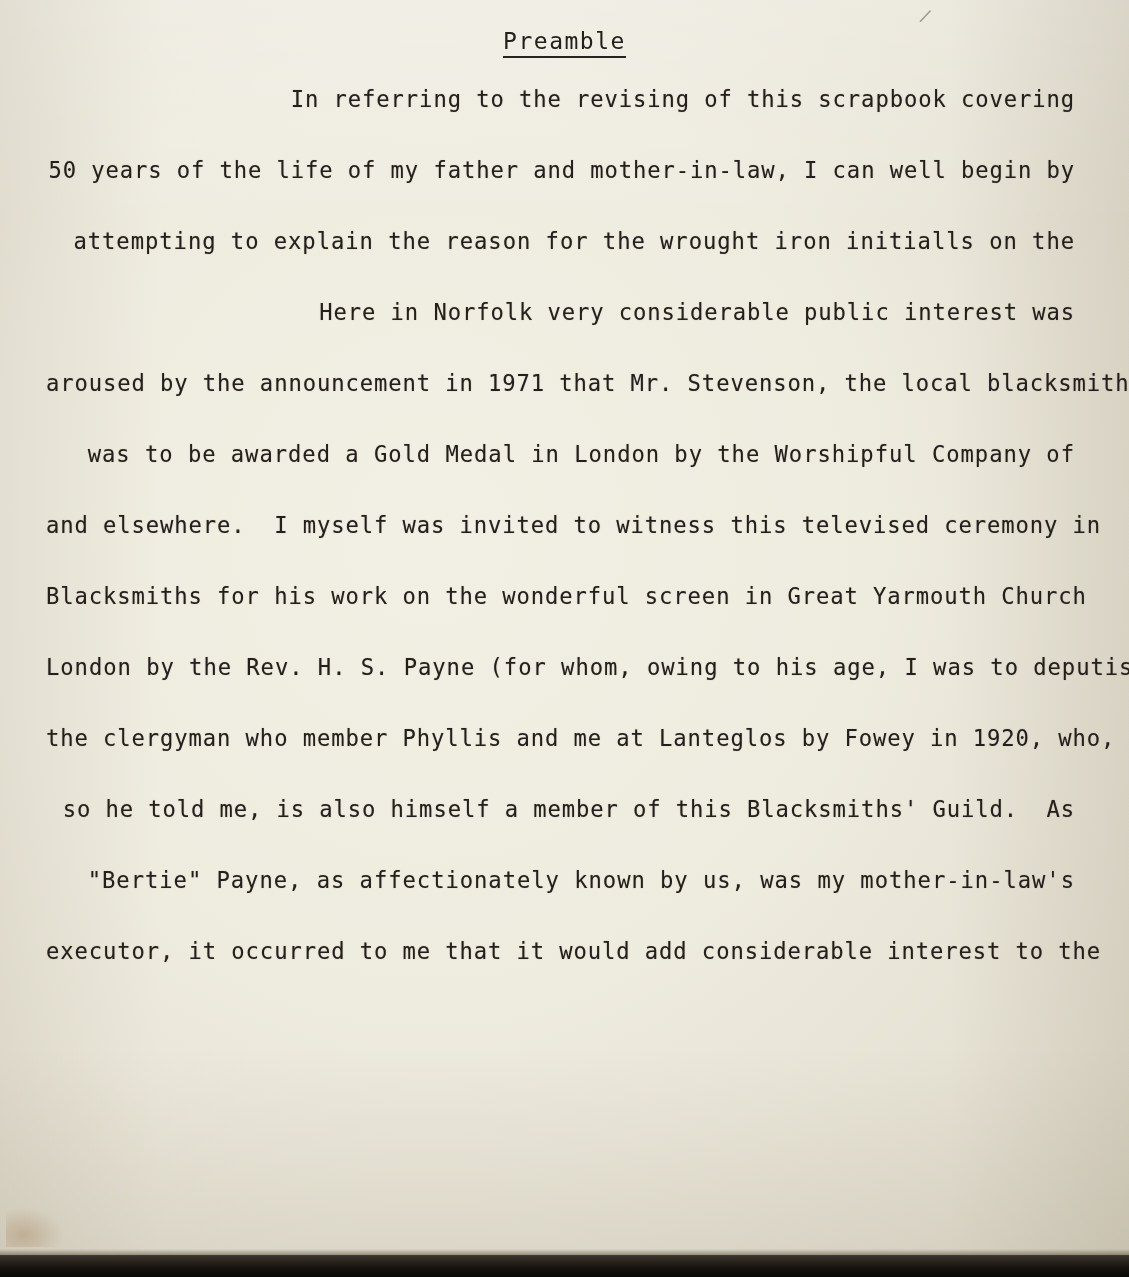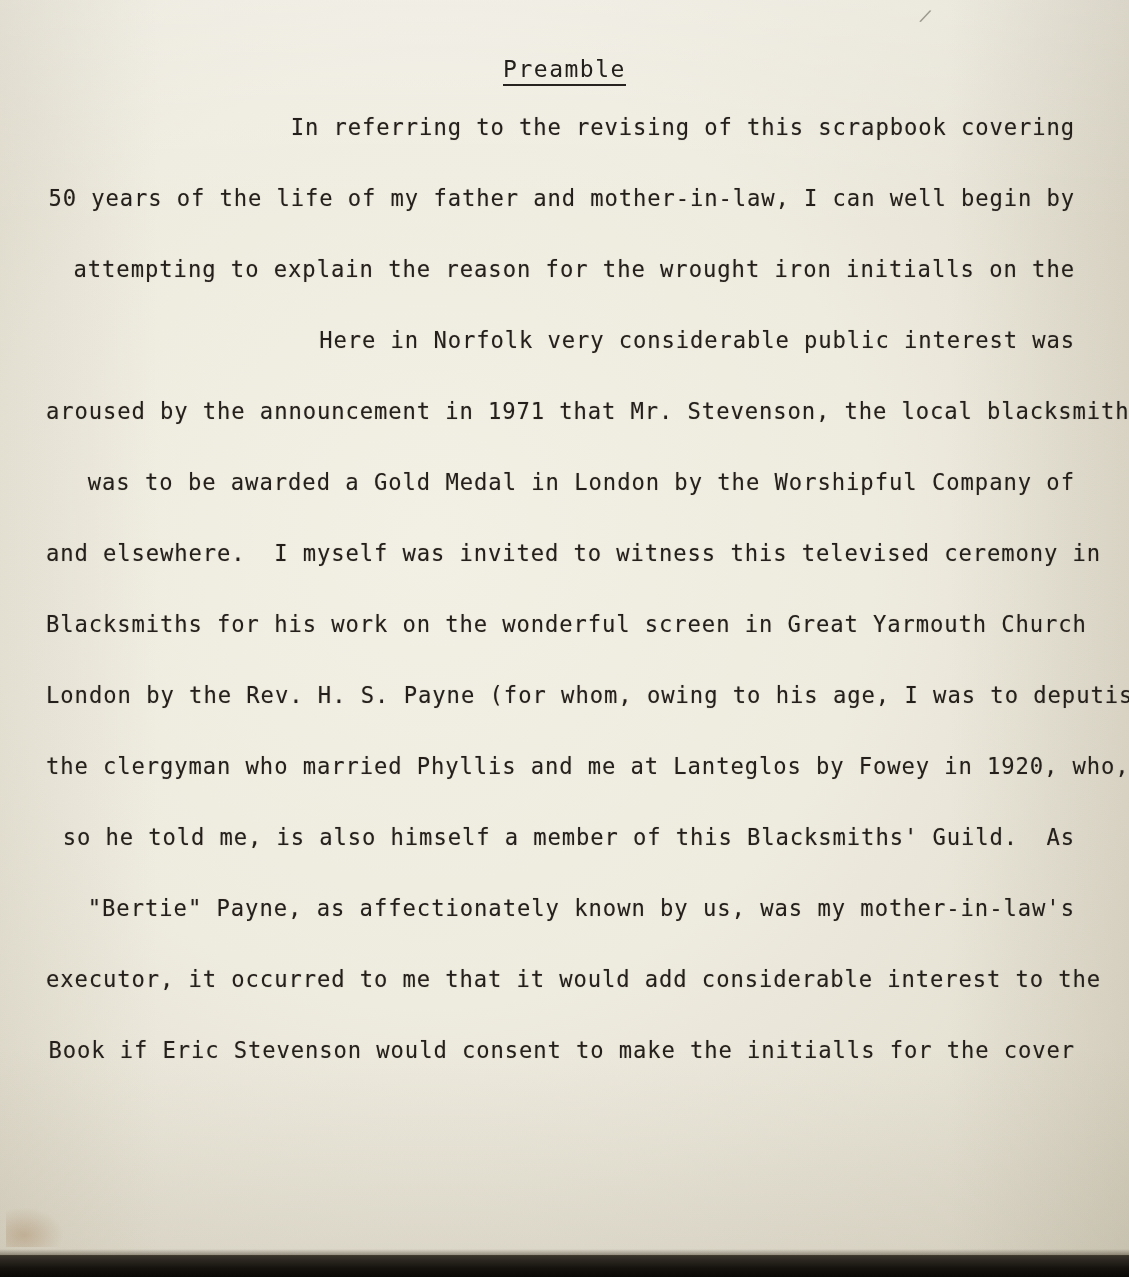--- a/index.html
+++ b/index.html
@@ -67,21 +67,21 @@
     position: absolute;
     left: 0;
     top: 0;
     width: 1129px;
     padding: 0;
   }
   .title {
     text-align: center;
     font-size: 23px;
     letter-spacing: 1.5px;
-    margin-top: 56px;
+    margin-top: 28px;
     margin-bottom: 0;
   }
   .title span {
     border-bottom: 2px solid #262320;
     padding-bottom: 2px;
   }
   .body {
     margin: 0;
     padding: 0 54px 0 46px;
     text-align: right;
@@ -117,24 +117,23 @@
       <div class="line first">        In referring to the revising of this scrapbook covering</div>
       <div class="line">50 years of the life of my father and mother-in-law, I can well begin by</div>
       <div class="line">attempting to explain the reason for the wrought iron initialls on the</div>
 
       <div class="line">        Here in Norfolk very considerable public interest was</div>
       <div class="line">aroused by the announcement in 1971 that Mr. Stevenson, the local blacksmith,</div>
       <div class="line">was to be awarded a Gold Medal in London by the Worshipful Company of</div>
       <div class="line">and elsewhere.  I myself was invited to witness this televised ceremony in</div>
       <div class="line">Blacksmiths for his work on the wonderful screen in Great Yarmouth Church</div>
       <div class="line">London by the Rev. H. S. Payne (for whom, owing to his age, I was to deputise)</div>
-      <div class="line">the clergyman who married Phyllis and me at Lanteglos by Fowey in 1920, who,</div>
+      <div class="line">the clergyman who member Phyllis and me at Lanteglos by Fowey in 1920, who,</div>
       <div class="line">so he told me, is also himself a member of this Blacksmiths' Guild.  As</div>
       <div class="line">"Bertie" Payne, as affectionately known by us, was my mother-in-law's</div>
       <div class="line">executor, it occurred to me that it would add considerable interest to the</div>
-      <div class="line">Book if Eric Stevenson would consent to make the initialls for the cover</div>
 
     </div>
   </div>
 
   <div class="corner-stain"></div>
   <div class="bottom-edge"></div>
 </div>
 
 </body></html>

